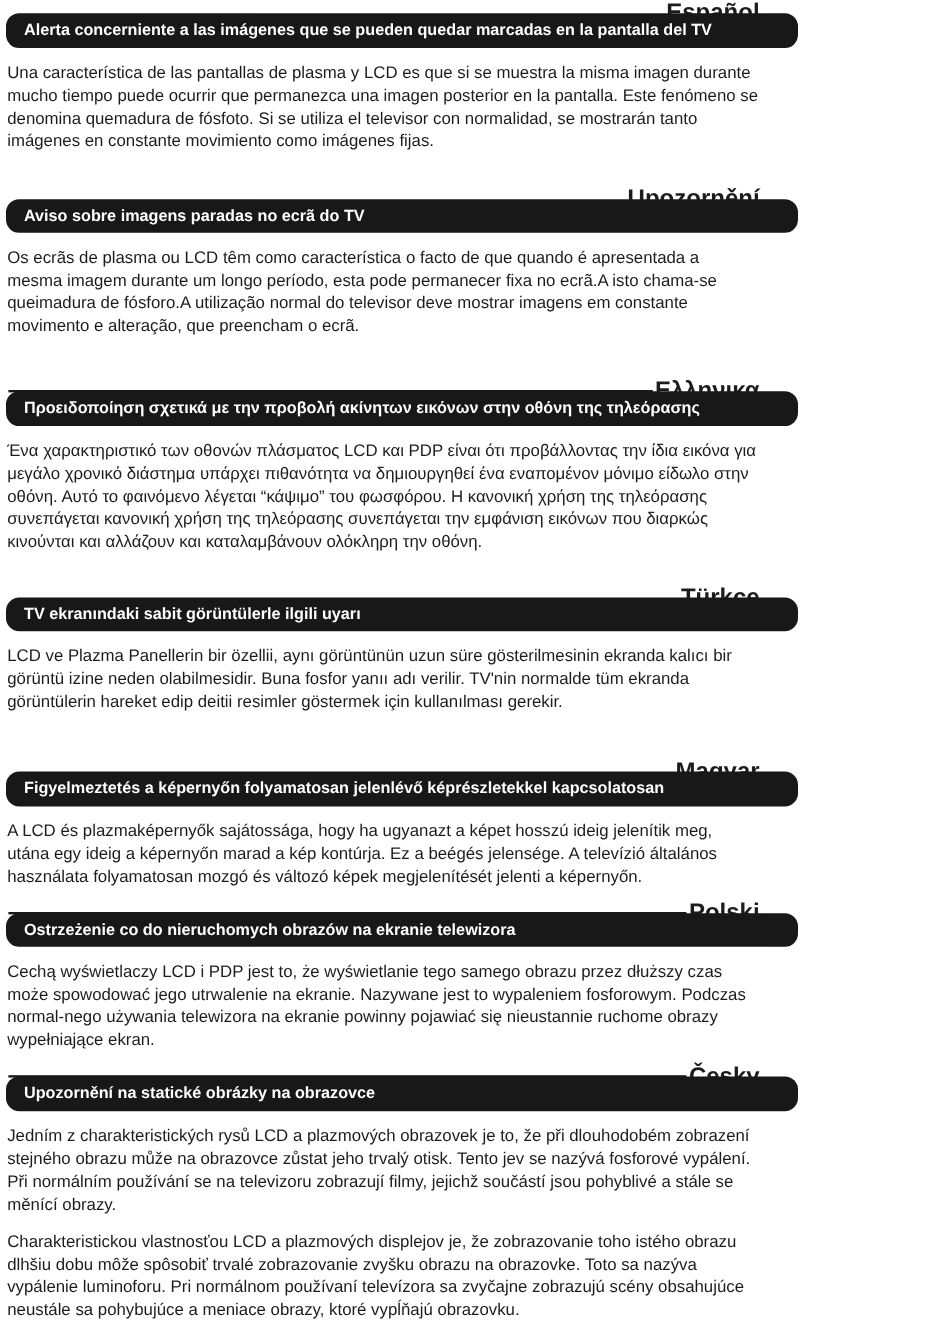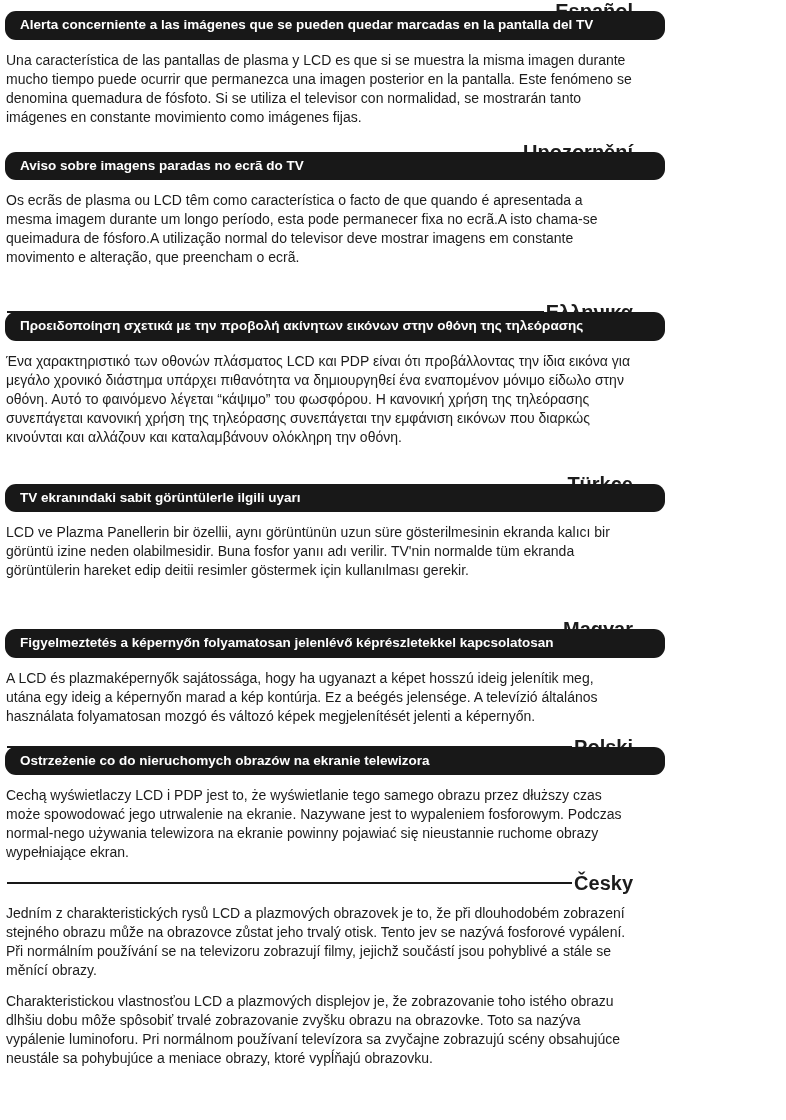--- a/index.html
+++ b/index.html
@@ -8,21 +8,21 @@
     width: 786px;
     min-height: 1120px;
     font-family: "Liberation Sans", "DejaVu Sans", sans-serif;
     color: #1c1c1c;
     -webkit-font-smoothing: antialiased;
   }
   .page { width: 638px; padding: 2px 5px 0 5px; }
 
   .section { margin-top: 28px; }
   .section:nth-child(1) { margin-top: 0; }
-  .section:nth-child(2) { margin-top: 16px; }
+  .section:nth-child(2) { margin-top: 30px; }
   .section:nth-child(3) { margin-top: 36px; }
   .section:nth-child(4) { margin-top: 28px; }
   .section:nth-child(5) { margin-top: 40px; }
   .section:nth-child(6) { margin-top: 12px; }
   .section:nth-child(7) { margin-top: 12px; }
   .section:nth-child(8) { margin-top: 12px; }
 
   .head { display: flex; align-items: flex-start; }
   .bar-area { flex: 1 1 auto; position: relative; min-width: 0; }
   .rule {
@@ -140,20 +140,23 @@
       </div>
       <div class="lang">Polski</div>
     </div>
     <p class="body-text">Cechą wyświetlaczy LCD i PDP jest to, że wyświetlanie tego samego obrazu przez dłuższy czas może spowodować jego utrwalenie na ekranie. Nazywane jest to wypaleniem fosforowym. Podczas normal-nego używania telewizora na ekranie powinny pojawiać się nieustannie ruchome obrazy wypełniające ekran.</p>
   </section>
 
   <section class="section">
     <div class="head">
       <div class="bar-area">
         <div class="rule full"></div>
+        <div class="bar">
+          <span>Upozornění na statické obrázky na obrazovce</span>
+        </div>
       </div>
       <div class="lang">Česky</div>
     </div>
     <p class="body-text">Jedním z charakteristických rysů LCD a plazmových obrazovek je to, že při dlouhodobém zobrazení stejného obrazu může na obrazovce zůstat jeho trvalý otisk. Tento jev se nazývá fosforové vypálení. Při normálním používání se na televizoru zobrazují filmy, jejichž součástí jsou pohyblivé a stále se měnící obrazy.</p>
   </section>
 
   <section class="section">
     <p class="body-text">Charakteristickou vlastnosťou LCD a plazmových displejov je, že zobrazovanie toho istého obrazu dlhšiu dobu môže spôsobiť trvalé zobrazovanie zvyšku obrazu na obrazovke. Toto sa nazýva vypálenie luminoforu. Pri normálnom používaní televízora sa zvyčajne zobrazujú scény obsahujúce neustále sa pohybujúce a meniace obrazy, ktoré vypĺňajú obrazovku.</p>
   </section>
 

